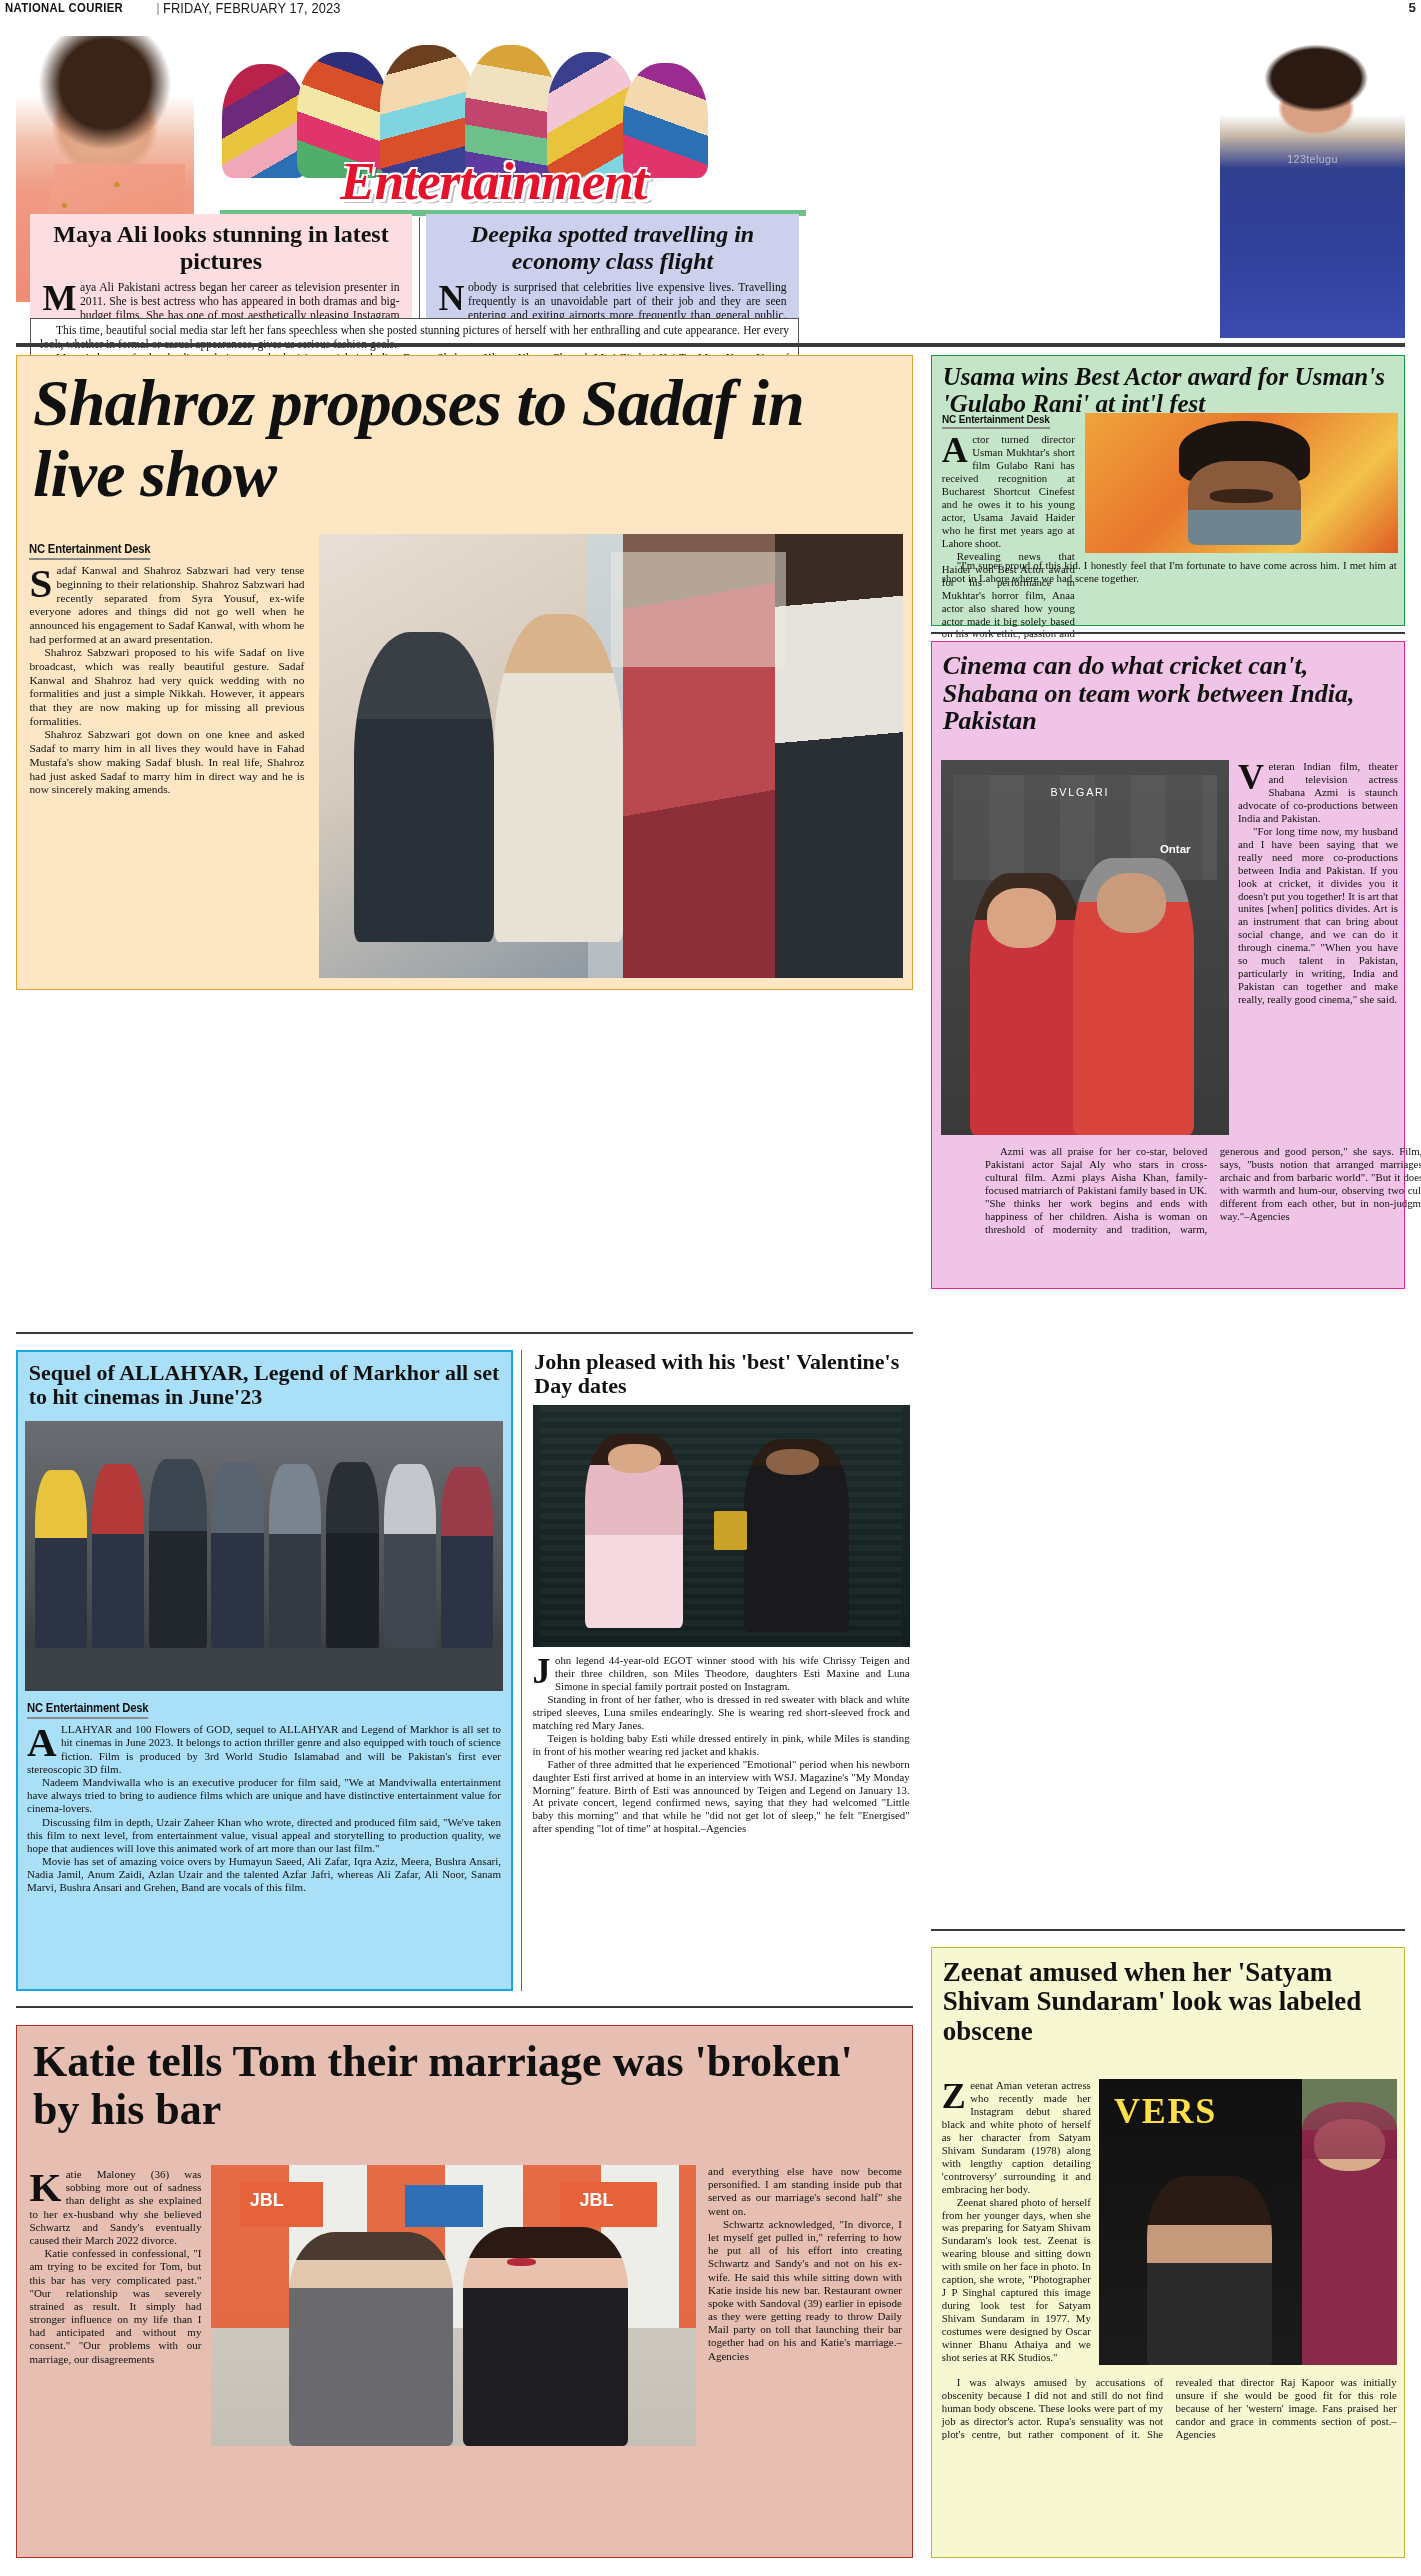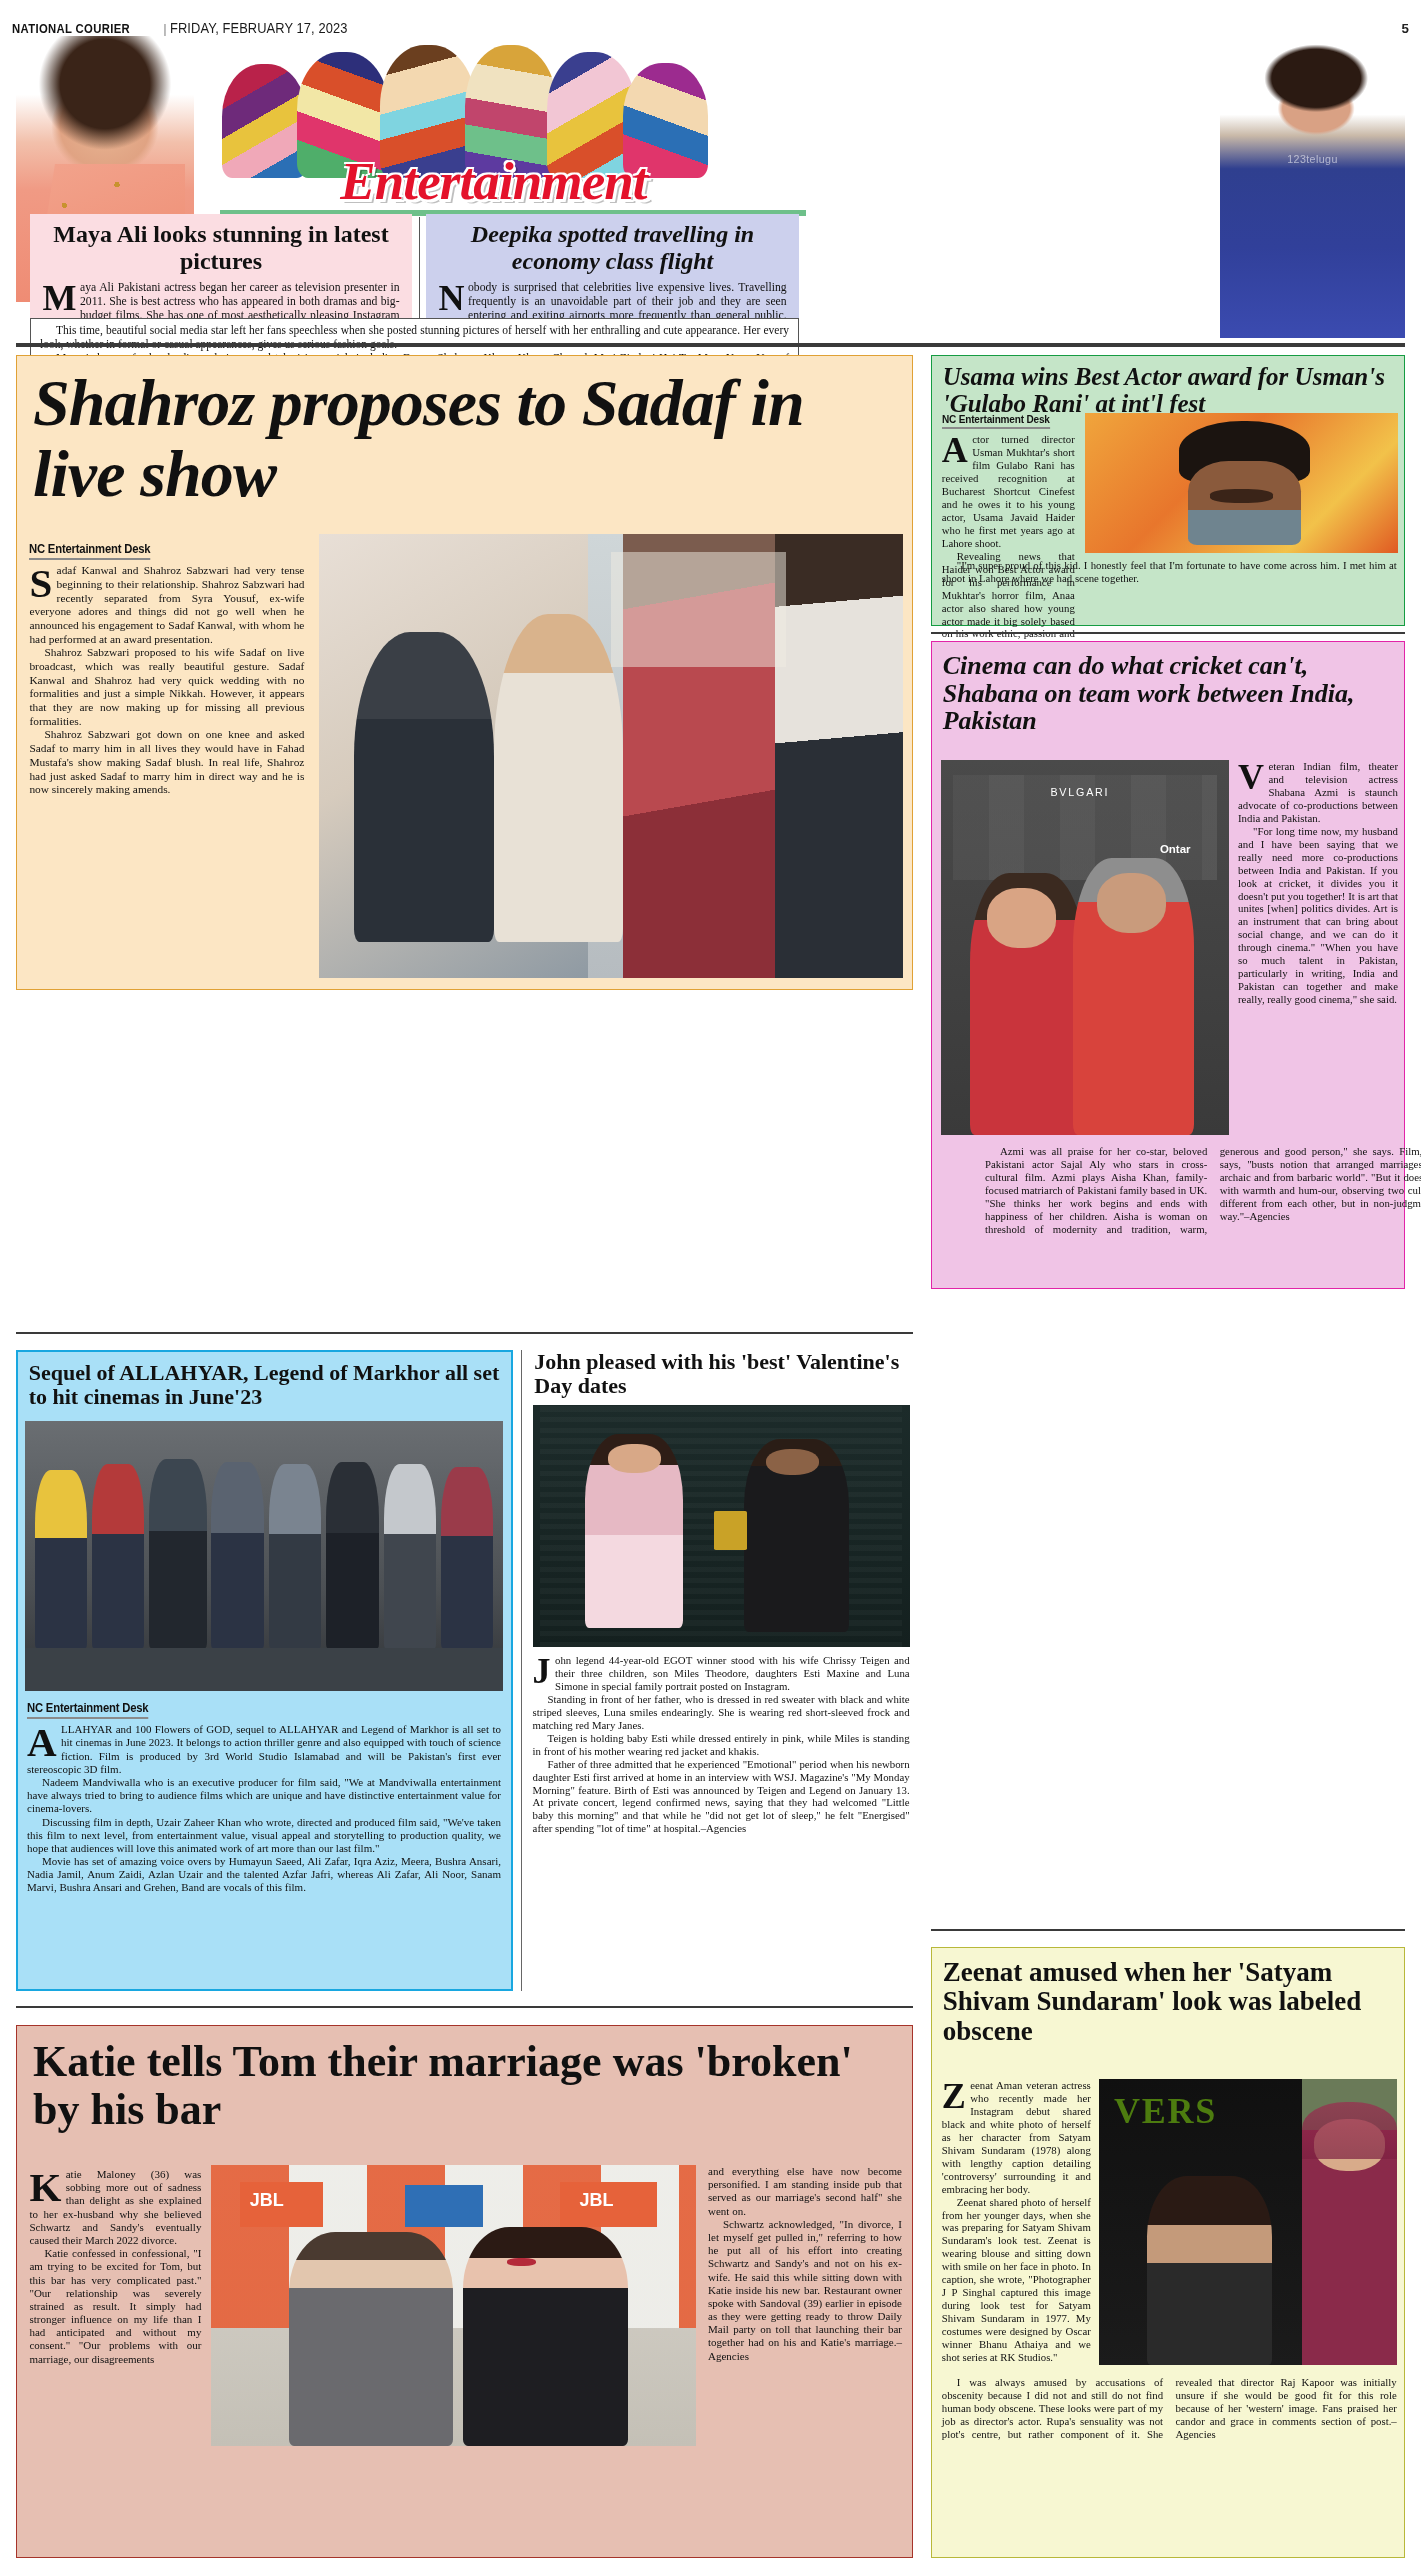--- a/index.html
+++ b/index.html
@@ -7,21 +7,21 @@
     width: 1421px; height: 2576px;
     background: #ffffff;
     font-family: "Liberation Serif", serif;
     overflow: hidden;
   }
   .page { position: relative; width: 1421px; height: 2576px; background:#fff; }
 
   
   .topbar {
     position:absolute; top:0; left:0; width:1421px; height:36px;
-    display:flex; align-items:flex-end; padding:0 12px;
+    display:flex; align-items:flex-start; padding:0 5px;
     font-family:"Liberation Sans", sans-serif;
   }
   .paper-name {
     font-weight:bold; font-size:13.3px; letter-spacing:0.4px;
     color:#111; font-stretch:condensed;
     transform: scaleX(.85); transform-origin:left center;
   }
   .topbar-sep { color:#888; margin:0 3.6px 0 12.4px; font-size:13.3px; }
   .topbar-date {
     font-size:14px; color:#1a1a1a; letter-spacing:0.1px;
@@ -371,21 +371,21 @@
   </div>
 
   <div class="box" id="zeenat">
     <div class="box-hd">Zeenat amused when her 'Satyam Shivam Sundaram' look was labeled obscene</div>
     <div class="bodytext" style="position:absolute;left:9.8px;top:131px;width:149px;font-size:10.8px;">
       <p class="first"><span class="dropcap sm">Z</span><span>eenat Aman veteran actress who recently made her Instagram debut shared black and white photo of herself as her character from Satyam Shivam Sundaram (1978) along with lengthy caption detailing 'controversy' surrounding it and embracing her body.</span></p>
       <p>Zeenat shared photo of herself from her younger days, when she was preparing for Satyam Shivam Sundaram's look test. Zeenat is wearing blouse and sitting down with smile on her face in photo. In caption, she wrote, "Photographer J P Singhal captured this image during look test for Satyam Shivam Sundaram in 1977. My costumes were designed by Oscar winner Bhanu Athaiya and we shot series at RK Studios."</p>
     </div>
     <div class="ph" style="left:167px; top:131px; width:298px; height:286px; background:#0d0d0d;">
       <div style="position:absolute;left:0;top:0;width:68%;height:100%;background:linear-gradient(180deg,#101010 0%, #1b1b1b 100%);"></div>
-      <div style="position:absolute;left:5%;top:4%;color:#4d7c0f;font-family:'Liberation Serif',serif;font-size:36px;font-weight:bold;letter-spacing:1.8px;">VERS</div>
+      <div style="position:absolute;left:5%;top:4%;color:#fde047;font-family:'Liberation Serif',serif;font-size:36px;font-weight:bold;letter-spacing:1.8px;">VERS</div>
       <div style="position:absolute;left:16%;top:34%;width:42%;height:66%;background:linear-gradient(180deg,#2a1a14 0 26%, #c49a7a 26% 46%, #2a2a2a 46% 100%);border-radius:32% 32% 3% 3%;"></div>
       <div style="position:absolute;left:68%;top:0;width:32%;height:100%;background:linear-gradient(180deg,#6a7a58 0 18%, #8a2a4a 18% 100%);"></div>
       <div style="position:absolute;left:72%;top:14%;width:24%;height:18%;background:#d8ab8a;border-radius:45%;"></div>
       <div style="position:absolute;left:68%;top:8%;width:32%;height:20%;background:linear-gradient(180deg,#9c2a50,#7c1f40);border-radius:46% 46% 0 0;opacity:.7;"></div>
     </div>
     <div class="bodytext cols2" style="position:absolute;left:9.8px;top:428px;width:455px;font-size:10.8px;">
       <p>I was always amused by accusations of obscenity because I did not and still do not find human body obscene. These looks were part of my job as director's actor. Rupa's sensuality was not plot's centre, but rather component of it. She revealed that director Raj Kapoor was initially unsure if she would be good fit for this role because of her 'western' image. Fans praised her candor and grace in comments section of post.–Agencies</p>
     </div>
   </div>
 

